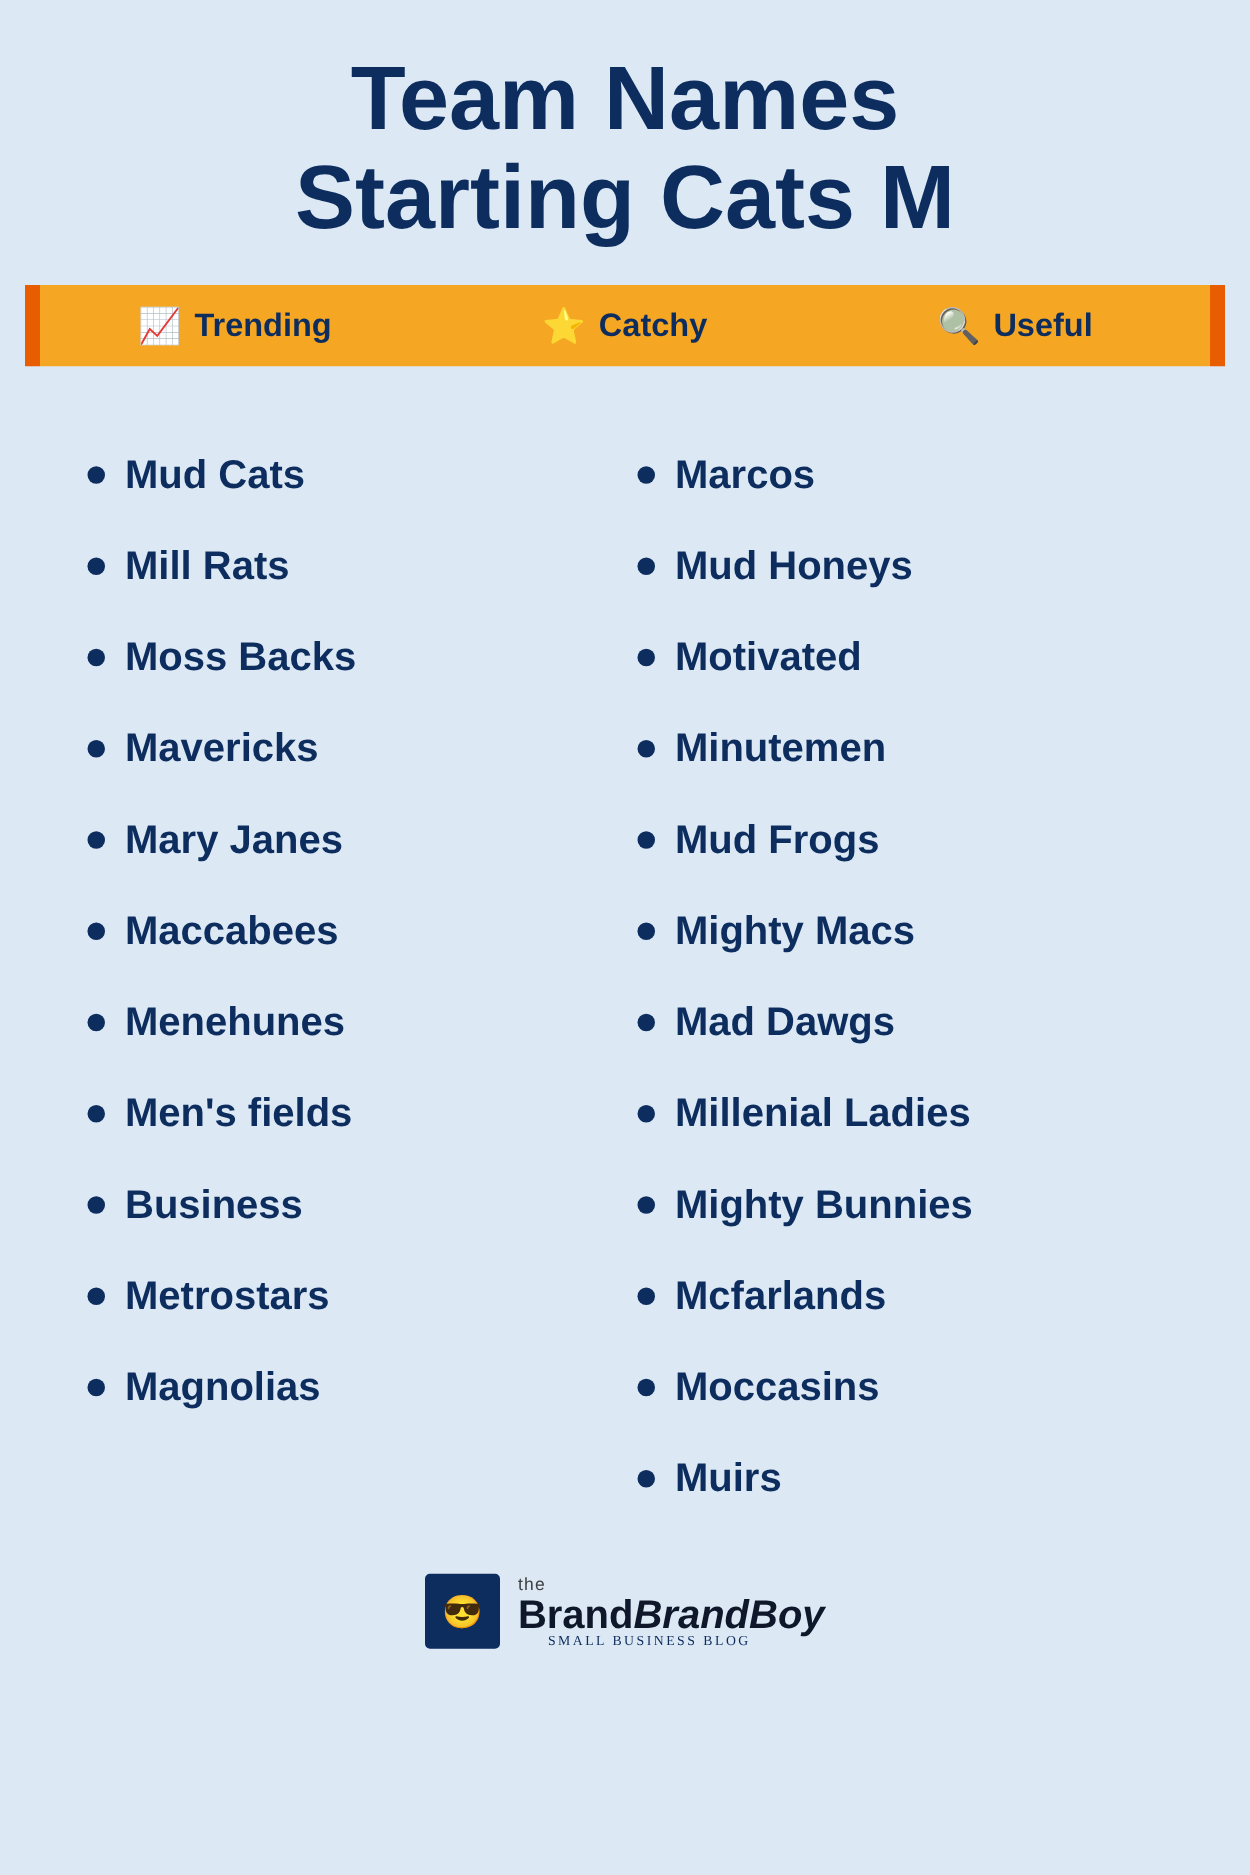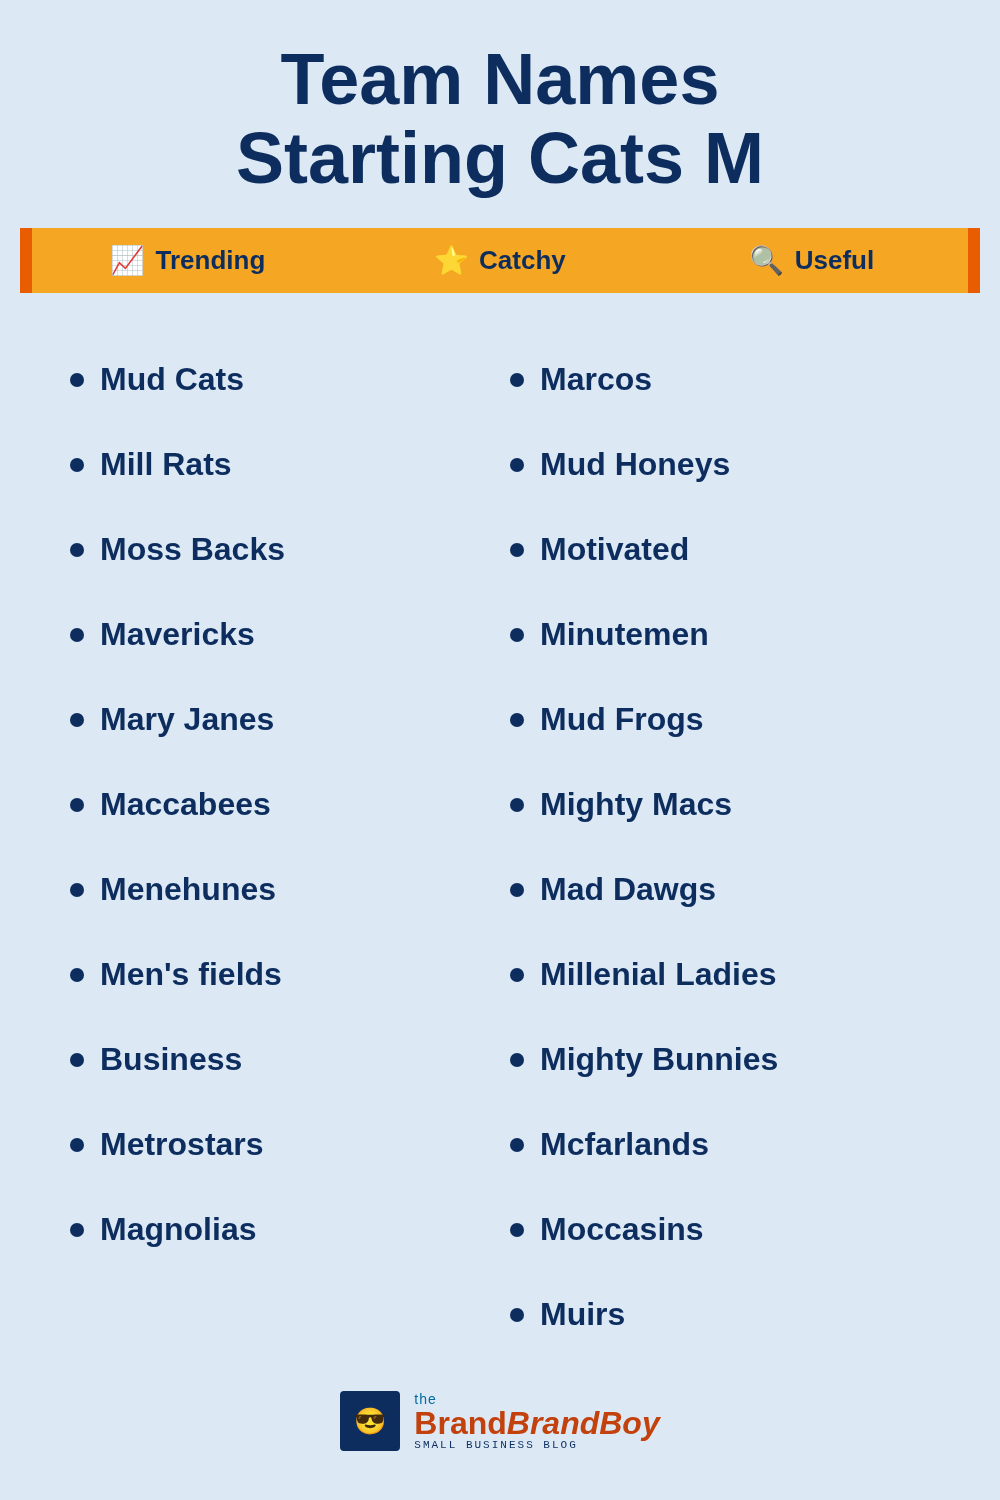--- a/index.html
+++ b/index.html
@@ -81,21 +81,21 @@
       width: 100%;
       gap: 0;
       padding: 0 40px;
       margin-top: 10px;
     }
 
     .list-column {
       flex: 1;
       display: flex;
       flex-direction: column;
-      gap: 12px;
+      gap: 0;
     }
 
     .list-item {
       display: flex;
       align-items: center;
       gap: 16px;
       padding: 18px 10px;
       font-size: 32px;
       font-weight: 800;
       color: #0d2d5e;
@@ -131,44 +131,45 @@
       font-weight: 900;
     }
 
     .footer-text {
       display: flex;
       flex-direction: column;
     }
 
     .footer-the {
       font-size: 14px;
-      color: #0369a1;
+      color: #404040;
       font-family: Arial, sans-serif;
       letter-spacing: 1px;
     }
 
     .footer-brand {
       font-size: 32px;
       font-weight: 900;
-      color: #c2410c;
+      color: #0f172a;
       font-family: Arial Black, Arial, sans-serif;
       line-height: 1;
       text-align: right;
     }
 
     .footer-brand span {
       font-style: italic;
     }
 
     .footer-sub {
       font-size: 11px;
       color: #0d2d5e;
       letter-spacing: 2px;
-      font-family: Liberation Mono, monospace;
+      font-family: Liberation Serif, serif;
       text-transform: uppercase;
+      margin-left: 24px;
     }
   </style>
 </head>
 <body>
 
 <div class="page-wrapper">
 
   <h1 class="title">
     <span>Team Names</span><br>
     <span>Starting Cats M</span>

